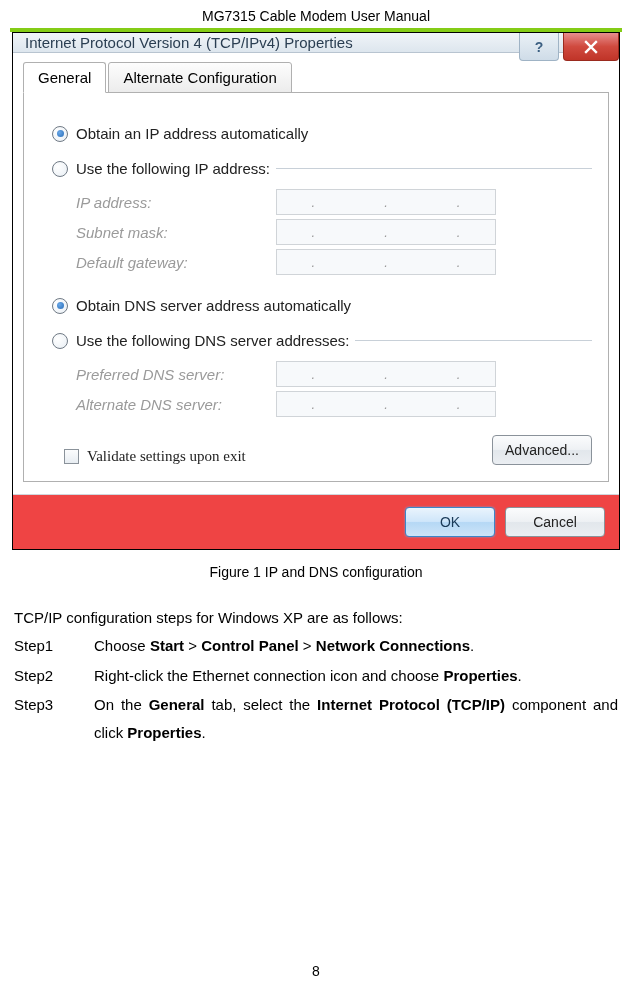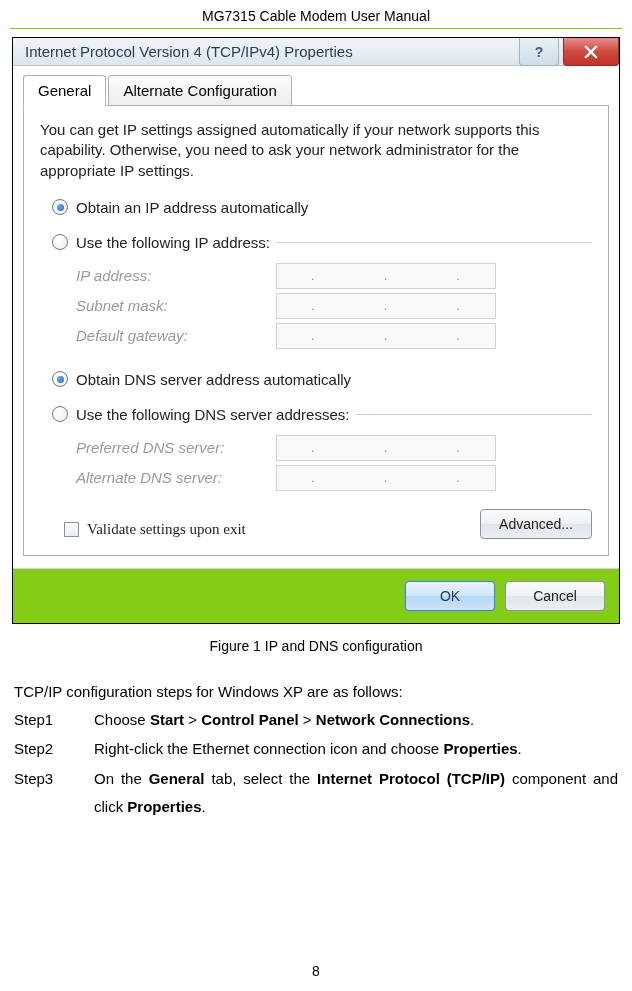--- a/index.html
+++ b/index.html
@@ -8,31 +8,30 @@
       background: #fff;
       width: 632px;
       height: 991px;
       position: relative;
       padding: 0 10px;
     }
     .page-header {
       text-align: center;
       font-size: 14px;
       padding: 8px 0 4px;
-      border-bottom: 1px solid #84cc16;
-      margin-bottom: 8px;
+      border-bottom: 4px solid #84cc16;
     }
     .dialog-container {
       border: 1px solid #000;
       width: 608px;
       margin: 0 auto;
       background: #fff;
     }
     .titlebar {
-      height: 28px;
+      height: 20px;
       background: linear-gradient(to bottom, #f0f4f8 0%, #dde6ee 100%);
       border-bottom: 1px solid #b8c4d0;
       display: flex;
       align-items: center;
       padding: 0 0 0 12px;
       font-size: 15px;
       color: #2a3e52;
       justify-content: space-between;
     }
     .titlebar-buttons {
@@ -184,29 +183,29 @@
       background: linear-gradient(to bottom, #fbfcfd, #e8edf2);
       margin-right: 8px;
     }
     .advanced-row {
       display: flex;
       justify-content: flex-end;
       margin-top: 6px;
     }
     .win-button {
       min-width: 100px;
-      padding: 6px 18px;
+      padding: 6px 12px;
       font-size: 14px;
       border: 1px solid #8a929a;
       border-radius: 4px;
       background: linear-gradient(to bottom, #fbfcfd 0%, #eef1f4 48%, #e2e7ec 52%, #ebeef2 100%);
       color: #222;
     }
     .dialog-footer {
-      background: #84cc16;
+      background: #ef4444;
       padding: 12px 14px;
       display: flex;
       justify-content: flex-end;
       gap: 10px;
       border-top: 1px solid #d0d6dc;
     }
     .ok-button {
       min-width: 90px;
       padding: 6px 20px;
       font-size: 14px;
@@ -266,21 +265,20 @@
     </div>
   </div>
 
   <div class="dialog-inner">
     <div class="tabs">
       <div class="tab active">General</div>
       <div class="tab">Alternate Configuration</div>
     </div>
 
     <div class="tab-content">
-      <div class="intro-text">You can get IP settings assigned automatically if your network supports this capability. Otherwise, you need to ask your network administrator for the appropriate IP settings.</div>
 
       <div class="radio-row">
         <span class="radio checked"></span>
         <span>Obtain an IP address automatically</span>
       </div>
 
       <div class="fieldset-line">
         <span class="radio"></span>
         <span>Use the following IP address:</span>
         <span class="line"></span>

